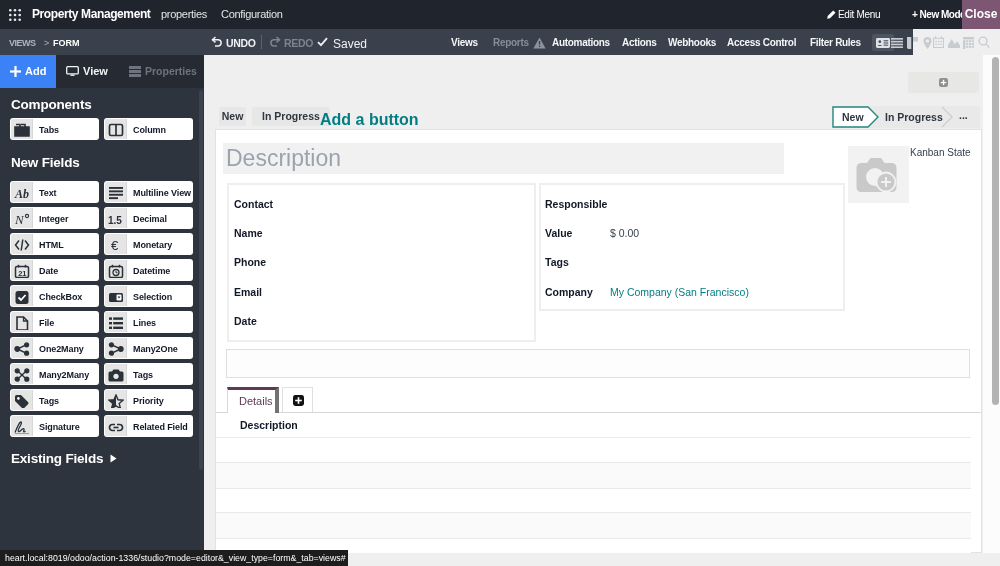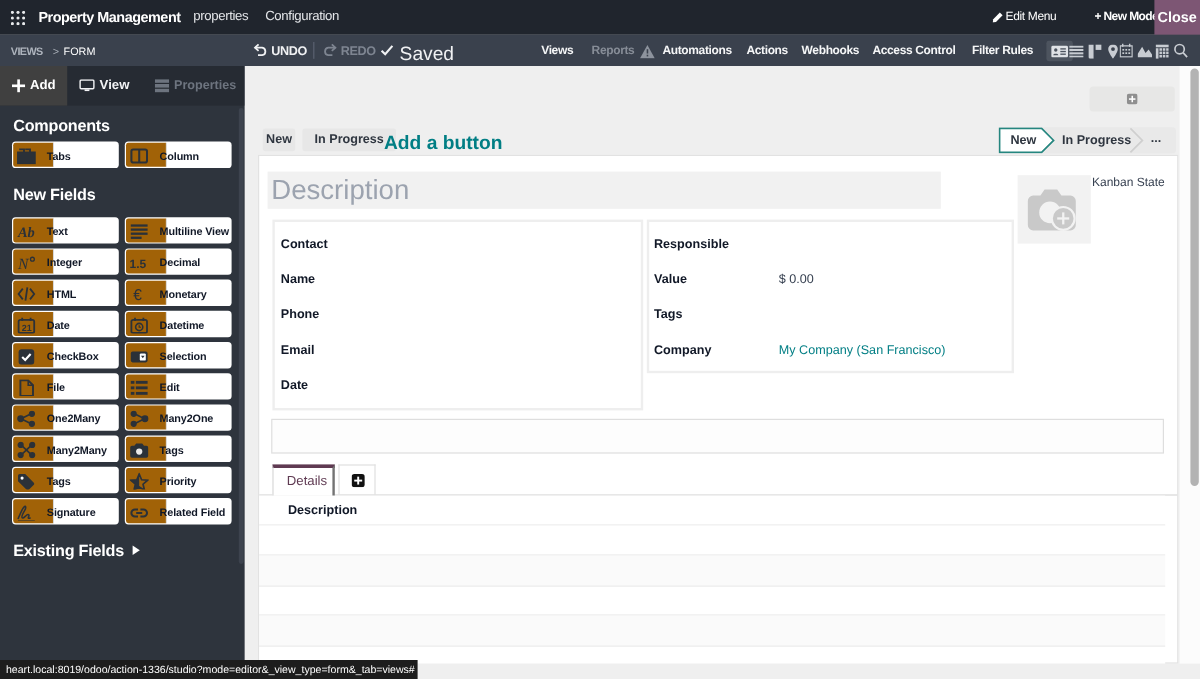--- a/index.html
+++ b/index.html
@@ -10,63 +10,63 @@
 
 #topbar { position:absolute; left:0; top:0; width:1000px; height:29px; background:#20252d; color:#fff; }
 #topbar .brand { position:absolute; left:32px; top:7px; font-size:12px; font-weight:bold; color:#fff; letter-spacing:-0.4px; }
 #topbar .menu1 { position:absolute; left:161px; top:8px; font-size:11px; letter-spacing:-0.3px; color:#e3e5e8; }
 #topbar .menu2 { position:absolute; left:221px; top:8px; font-size:11px; letter-spacing:-0.3px; color:#e3e5e8; }
 #topbar .editmenu { position:absolute; left:838px; top:9px; font-size:10px; letter-spacing:-0.3px; color:#fff; }
 #topbar .newmodel { position:absolute; left:898px; top:9px; font-size:10px; letter-spacing:-0.5px; color:#fff; font-weight:bold;margin-left:14px; }
 #topbar .close { position:absolute; left:962px; top:0; width:38px; height:29px; background:#7d5674; color:#fff; font-size:12px; font-weight:bold; text-align:center; line-height:29px; }
 
 
-#toolbar { position:absolute; left:0; top:29px; width:1000px; height:26px; background:#3a414d; color:#fff; }
+#toolbar { position:absolute; left:0; top:29px; width:913px; height:26px; background:#3a414d; color:#fff; }
 #toolbar .bc1 { position:absolute; left:9px; top:9px; font-size:9px; font-weight:bold; color:#aeb4bd; letter-spacing:-0.5px; }
 #toolbar .bcsep { position:absolute; left:44px; top:9px; font-size:9px; color:#aeb4bd; }
-#toolbar .bc2 { position:absolute; left:53px; top:9px; font-size:9px; font-weight:normal; color:#fff; letter-spacing:0px; }
+#toolbar .bc2 { position:absolute; left:53px; top:9px; font-size:9px; font-weight:bold; color:#fff; letter-spacing:0px; }
 #toolbar .undo { position:absolute; left:226px; top:8px; font-size:10.5px; font-weight:bold; color:#f0f1f3; letter-spacing:-0.3px; }
 #toolbar .vsep { position:absolute; left:261px; top:6px; width:1px; height:14px; background:#5b6270; }
 #toolbar .redo { position:absolute; left:284px; top:8px; font-size:10.5px; font-weight:bold; color:#7e8591; letter-spacing:-0.3px; }
-#toolbar .saved { position:absolute; left:333px; top:8px; font-size:16px; color:#f0f1f3; }
+#toolbar .saved { position:absolute; left:333px; top:8px; font-size:12px; color:#f0f1f3; }
 .ttab { position:absolute; top:8px; font-size:10px; font-weight:bold; color:#f5f6f7; letter-spacing:-0.3px; }
 .ttab.muted { color:#878d97; font-weight:bold; }
 
 
 #sidebar { position:absolute; left:0; top:55px; width:204px; height:511px; background:#2e343d; }
 #sidebar .tabstrip { position:absolute; left:0; top:0; width:204px; height:33px; background:#262b33; }
-#sidebar .tab-add { position:absolute; left:0; top:0; width:56px; height:33px; background:#404040; color:#fff; }
+#sidebar .tab-add { position:absolute; left:0; top:0; width:56px; height:33px; background:#3b82f6; color:#fff; }
 #sidebar .tab-add span { position:absolute; left:25px; top:10px; font-size:11px; font-weight:bold; }
 #sidebar .tab-view { position:absolute; left:83px; top:10px; font-size:11px; font-weight:bold; color:#f2f3f5; }
 #sidebar .tab-props { position:absolute; left:145px; top:10px; font-size:10.5px; font-weight:bold; color:#6d747f; }
 .shead { position:absolute; left:11px; font-size:13.5px; font-weight:bold; color:#fff; letter-spacing:-0.2px; }
 .sbtn { position:absolute; width:89px; height:22px; background:#fff; border-radius:3px; }
-.sbtn .tile { position:absolute; left:1px; top:1px; width:34px; height:20px; background:#a16207; border-radius:2px 0 0 2px; border-right:1px solid #d7d7d7; }
+.sbtn .tile { position:absolute; left:1px; top:1px; width:22px; height:20px; background:#e5e5e5; border-radius:2px 0 0 2px; border-right:1px solid #d7d7d7; }
 .sbtn .lbl { position:absolute; left:29px; top:6.5px; font-size:9px; font-weight:bold; color:#111827; white-space:nowrap; letter-spacing:-0.1px; }
 
 
 #canvas { position:absolute; left:204px; top:55px; width:796px; height:511px; background:#efefef; }
 #gutter { position:absolute; left:983px; top:55px; width:17px; height:498px; background:#fcfcfc; }
 #thumb { position:absolute; left:992px; top:57px; width:7px; height:348px; background:#b3b3b3; border-radius:4px; }
 #plusbtn { position:absolute; left:908px; top:72px; width:71px; height:21px; background:#e7e7e6; border-radius:3px; }
 .statbtn { position:absolute; top:107px; height:19px; background:#e7e7e7; color:#2f3640; font-size:10.5px; font-weight:bold; text-align:center; line-height:19px; border-radius:2px; }
 #addabutton { position:absolute; left:320px; top:111px; font-size:16px; font-weight:bold; color:#017e84; }
 #statusbar { position:absolute; left:832px; top:106px; width:148px; height:22px; background:#e9e9e9; border-radius:3px; }
 
 #sheet { position:absolute; left:215px; top:129px; width:767px; height:424px; background:#fff; border:1px solid #e2e2e2; }
 #descband { position:absolute; left:223px; top:143px; width:561px; height:31px; background:#f1f1f1; }
 #descband span { position:absolute; left:3px; top:2px; font-size:23px; color:#9ca3af; }
 .grp { position:absolute; border:2px solid #eeeeee; background:#fff; }
 .flabel { position:absolute; font-size:10.5px; font-weight:bold; color:#111827; white-space:nowrap; }
-.fvalue { position:absolute; font-size:10.5px; color:#374151; white-space:nowrap;margin-left:39px; }
+.fvalue { position:absolute; font-size:10.5px; color:#374151; white-space:nowrap; }
 .fvalue.teal { color:#017e84; }
 #imgph { position:absolute; left:848px; top:146px; width:61px; height:57px; background:#f2f2f2; }
 #kanbanstate { position:absolute; left:910px; top:147px; font-size:10px; color:#374151; }
 #thinbar { position:absolute; left:226px; top:349px; width:744px; height:29px; background:#fdfdfd; border:1px solid #dedede; }
-#tab-details { position:absolute; left:227px; top:387px; width:52px; height:26px; background:#fff; border-left:1px solid #d8d8d8; border-right:2px solid #737373; border-top:3px solid #5f3a52; z-index:2; }
+#tab-details { position:absolute; left:227px; top:387px; width:52px; height:26px; background:#fff; border-left:1px solid #d8d8d8; border-right:4px solid #737373; border-top:3px solid #5f3a52; z-index:2; }
 #tab-details span { position:absolute; left:11px; top:5px; font-size:11px; color:#5f3a52; }
 #tab-plus { position:absolute; left:282px; top:387px; width:31px; height:25px; background:#fff; border:1px solid #e0e0e0; border-bottom:none; }
 #nbline { position:absolute; left:216px; top:412px; width:765px; height:1px; background:#d8d8d8; }
 #listhead { position:absolute; left:240px; top:419px; font-size:10.5px; font-weight:bold; color:#111827; z-index:3; }
 .lrow { position:absolute; left:216px; width:755px; border-bottom:1px solid #e9e9e9; }
 #tooltip { position:absolute; left:0; top:550px; width:348px; height:16px; background:#1d1d1d; color:#fff; font-size:8.8px; line-height:16px; padding-left:5px; white-space:nowrap; z-index:5; overflow:hidden; }
 </style>
 </head>
 <body>
 
@@ -343,21 +343,21 @@
           <g fill="#2b3138">
             <rect x="1" y="1.4" width="3" height="2.4"></rect>
             <rect x="5.2" y="1.4" width="9.8" height="2.4"></rect>
             <rect x="1" y="6" width="3" height="2.4"></rect>
             <rect x="5.2" y="6" width="9.8" height="2.4"></rect>
             <rect x="1" y="10.6" width="3" height="2.4"></rect>
             <rect x="5.2" y="10.6" width="9.8" height="2.4"></rect>
           </g>
         </svg>
       </div>
-      <span class="lbl">Edit</span>
+      <span class="lbl">Lines</span>
     </div>
   <div class="sbtn" style="left:10px;top:282px">
       <div class="tile">
         <svg class="abs" style="left:3px;top:4px" width="16" height="14" viewBox="0 0 16 14">
           <g stroke="#2b3138" stroke-width="1.4" fill="#2b3138">
             <line x1="3.5" y1="7" x2="12" y2="2.8"></line>
             <line x1="3.5" y1="7" x2="12" y2="11.2"></line>
             <circle cx="3.2" cy="7" r="2.2"></circle>
             <circle cx="12.6" cy="2.8" r="1.9"></circle>
             <circle cx="12.6" cy="11.2" r="1.9"></circle>

